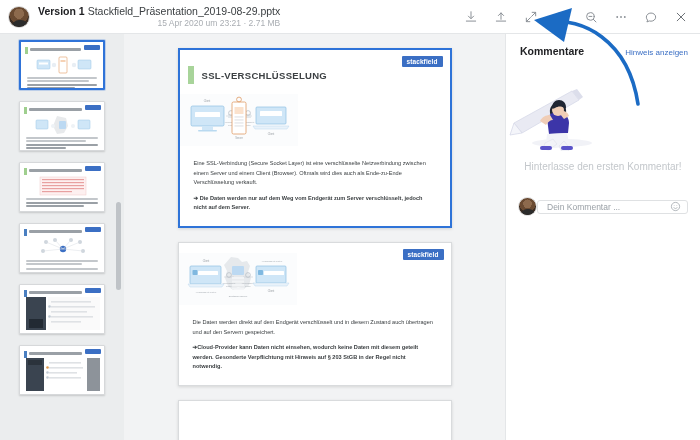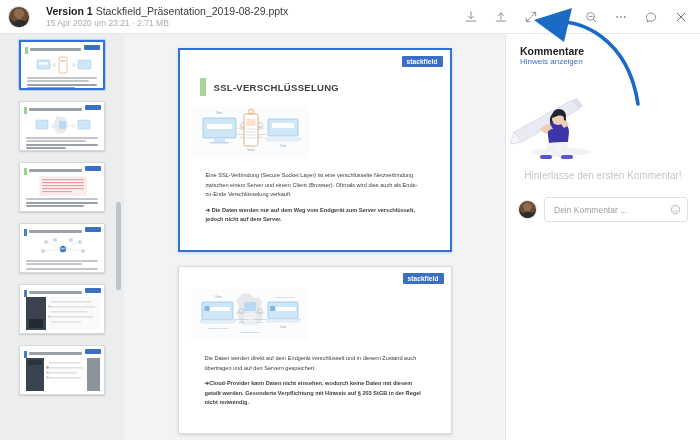--- a/index.html
+++ b/index.html
@@ -21,21 +21,21 @@
   .avatar-wrap { margin-left: 8px; width: 22px; height: 22px; }
   .avatar {
     width: 22px; height: 22px; border-radius: 50%;
     background: radial-gradient(circle at 50% 34%, #8d6a4d 0 30%, #6a4a31 31% 58%, #3b2c22 59% 100%);
     border: 1px solid #d9d9d9; overflow: hidden; position: relative;
   }
   .avatar:after {
     content: ""; position: absolute; left: 3px; bottom: 0; width: 16px; height: 7px;
     background: #2b2b2b; border-radius: 8px 8px 0 0;
   }
-  .title-block { margin-left: 16px; line-height: 1.15; }
+  .title-block { margin-left: 8px; line-height: 1.15; text-align: right; }
   .title-line1 { font-size: 10.5px; color: #3c4043; white-space: nowrap; }
   .title-line1 .ver { font-weight: bold; color: #202124; }
   .title-line2 { font-size: 8.5px; color: #a9adb2; margin-top: 2px; white-space: nowrap; }
 
   .toolbar { position: absolute; right: 4px; top: 0; height: 34px; display: flex; align-items: center; }
   .tool-btn {
     width: 30px; height: 30px; display: flex; align-items: center; justify-content: center;
     cursor: pointer; border-radius: 4px;
   }
   .tool-btn svg { display: block; }
@@ -78,58 +78,58 @@
 
   
   .main {
     position: absolute; left: 124px; top: 34px; width: 381px; height: 406px;
     background: #f2f3f4; overflow: hidden;
   }
   .slide {
     width: 274px; margin: 14px auto 0 auto;
     background: #ffffff; border: 1px solid #d9dbdd;
     box-shadow: 0 1px 3px rgba(0,0,0,.13);
-    position: relative; padding: 12px;
+    position: relative; padding: 0;
   }
   .slide.sel { border: 2px solid #2f73d8; }
   .s-logo {
     position: absolute; right: 7px; top: 6px;
     background: #3b6fc4; color: #ffffff; font-size: 6.5px; font-weight: bold;
     padding: 2px 5px; border-radius: 1px; letter-spacing: .1px;
   }
   .s-head { display: flex; align-items: center; padding: 16px 10px 0 8px; }
   .s-accent { width: 6px; height: 18px; background: #a8d49a; margin-right: 8px; flex: 0 0 auto; }
   .s-title { font-size: 9.5px; font-weight: bold; color: #3c4043; letter-spacing: .3px; }
   .s-img { margin: 10px auto 0 auto; }
   .s-body { padding: 9px 14px 13px 14px; }
   .s-p { font-size: 5.6px; color: #3c4043; line-height: 1.72; }
   .s-p.bold { font-weight: bold; margin-top: 6px; }
 
   
   .comments {
     position: absolute; left: 505px; top: 34px; width: 195px; height: 406px;
     background: #ffffff; border-left: 1px solid #e4e6e8;
   }
-  .c-head { display: flex; align-items: baseline; justify-content: space-between; padding: 11px 12px 0 14px; flex-direction: column; }
+  .c-head { display: flex; align-items: baseline; justify-content: space-between; padding: 11px 12px 0 14px; }
   .c-title { font-size: 10.5px; font-weight: bold; color: #202124; }
   .c-link { font-size: 8px; color: #3b6fc4; cursor: pointer; }
   .c-illus { margin: 14px auto 0 auto; width: 120px; height: 80px; }
   .c-empty { text-align: center; font-size: 10px; color: #c3c7cb; margin-top: 6px; }
   .c-input-row { position: absolute; left: 12px; right: 12px; top: 163px; display: flex; align-items: center; }
   .c-avatar {
     width: 19px; height: 19px; border-radius: 50%; flex: 0 0 auto;
     background: radial-gradient(circle at 50% 34%, #8d6a4d 0 30%, #6a4a31 31% 58%, #3b2c22 59% 100%);
     border: 1px solid #dcdcdc; position: relative; overflow: hidden;
   }
   .c-avatar:after {
     content: ""; position: absolute; left: 2px; bottom: 0; width: 14px; height: 6px;
     background: #2b2b2b; border-radius: 7px 7px 0 0;
   }
   .c-input {
-    margin-left: 7px; flex: 1; height: 25px;
+    flex: 1; height: 14px;
     border: 1px solid #dfe1e3; border-radius: 3px;
     display: flex; align-items: center; padding: 0 6px 0 9px; background: #fff;
   }
   .c-input input {
     border: 0; outline: 0; flex: 1; font-size: 8.5px; color: #5f6368;
     font-family: "Liberation Sans", sans-serif; background: transparent;
   }
   .c-input input::placeholder { color: #9aa0a6; }
   .emoji-ic { width: 11px; height: 11px; flex: 0 0 auto; cursor: pointer; }
 

